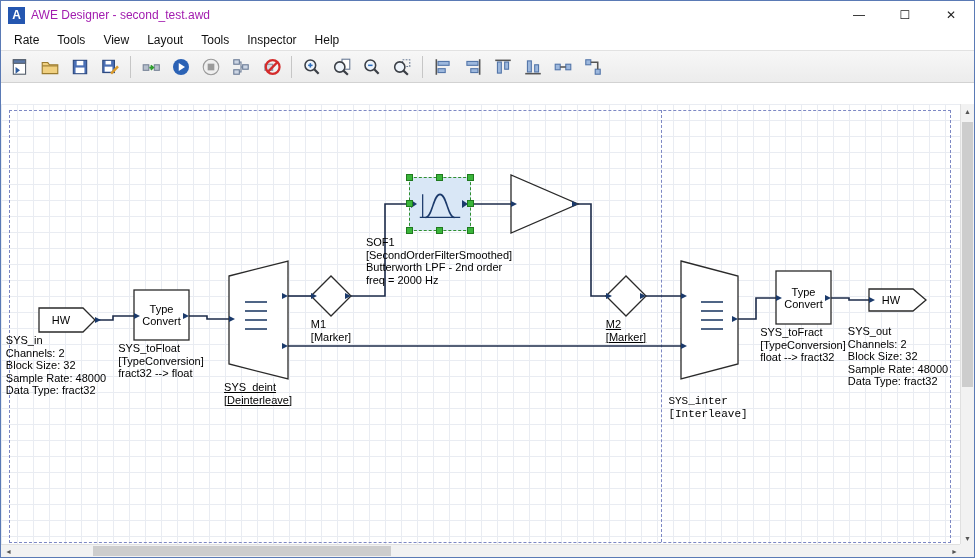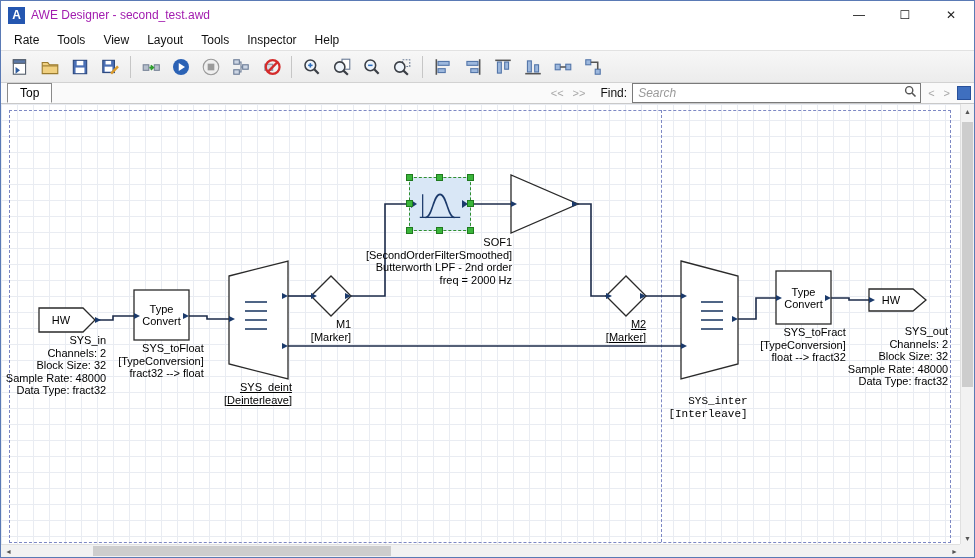--- a/index.html
+++ b/index.html
@@ -47,21 +47,21 @@
             background-image: linear-gradient(to right,#e9ecf2 1px,transparent 1px),
                               linear-gradient(to bottom,#e9ecf2 1px,transparent 1px);
             background-size:16px 16px; }
   .page-border { position:absolute; left:8px; top:6px; width:940px; height:431px; border:1px dashed #7d88c4; }
   .page-split  { position:absolute; left:660px; top:6px; height:432px; width:0; border-left:1px dashed #7d88c4; }
   .canvas-title { position:absolute; left:12px; top:6px; font-size:21px; font-weight:bold; color:#9c9c9c; }
   .wires { position:absolute; left:0; top:0; width:961px; height:442px; }
 
   .block-text { position:absolute; display:flex; align-items:center; justify-content:center; text-align:center;
                 font-size:11px; line-height:12px; color:#000; }
-  .lbl { position:absolute; transform:translateX(-50%); text-align:right; font-size:11px; line-height:12.5px;
+  .lbl { position:absolute; transform:translateX(-50%); text-align:left; font-size:11px; line-height:12.5px;
          color:#000; white-space:nowrap; }
 
   
   .sof1 { position:absolute; left:408px; top:73px; width:62px; height:54px; box-sizing:border-box;
           background:#d9e7f6; border:1px dashed #2f8f2f; }
   .sof1 svg { position:absolute; left:0; top:0; width:100%; height:100%; }
   .hnd { position:absolute; width:7px; height:7px; background:#3ab53a; border:1px solid #1f7a1f; box-sizing:border-box; }
   .h-nw{left:-4px;top:-4px;} .h-n{left:calc(50% - 4px);top:-4px;} .h-ne{right:-4px;top:-4px;}
   .h-w{left:-4px;top:calc(50% - 4px);} .h-e{right:-4px;top:calc(50% - 4px);}
   .h-sw{left:-4px;bottom:-4px;} .h-s{left:calc(50% - 4px);bottom:-4px;} .h-se{right:-4px;bottom:-4px;}
@@ -236,38 +236,20 @@
     </div>
     <div class="tb-btn" title="Route">
       <svg viewBox="0 0 18 18">
           <rect x="2.5" y="2.5" width="4.5" height="4.5" fill="#9db8dd" stroke="#5577aa"></rect>
           <rect x="11" y="11" width="4.5" height="4.5" fill="#9db8dd" stroke="#5577aa"></rect>
           <path d="M7 4.75 H13.25 V11" fill="none" stroke="#555" stroke-width="1.4"></path>
         </svg>
     </div>
   </div>
 
-  <div class="tabbar">
-    <div class="tab">Top</div>
-    <div class="tab-right">
-      <div class="nav-btn">&lt;&lt;</div>
-      <div class="nav-btn">&gt;&gt;</div>
-      <div class="find-label">Find:</div>
-      <div class="find-wrap">
-        <input class="find-input" type="text" placeholder="Search" style="">
-        <svg class="search-ico" viewBox="0 0 13 13">
-            <circle cx="5.2" cy="5.2" r="3.6" fill="none" stroke="#555" stroke-width="1.4"></circle>
-            <line x1="8" y1="8" x2="11.5" y2="11.5" stroke="#555" stroke-width="1.6"></line>
-          </svg>
-      </div>
-      <div class="nav-btn">&lt;</div>
-      <div class="nav-btn">&gt;</div>
-      <div class="blue-chip"></div>
-    </div>
-  </div>
 
   <div class="canvas">
     <div class="page-border"></div>
     <div class="page-split"></div>
 
     <svg class="wires" viewBox="0 0 961 442">
 
       <g stroke="#1c2b4a" stroke-width="1.6" fill="none">
         <path d="M94 216 H112 V212 H133"></path>
         <path d="M188 212 H206 V215 H228"></path>

